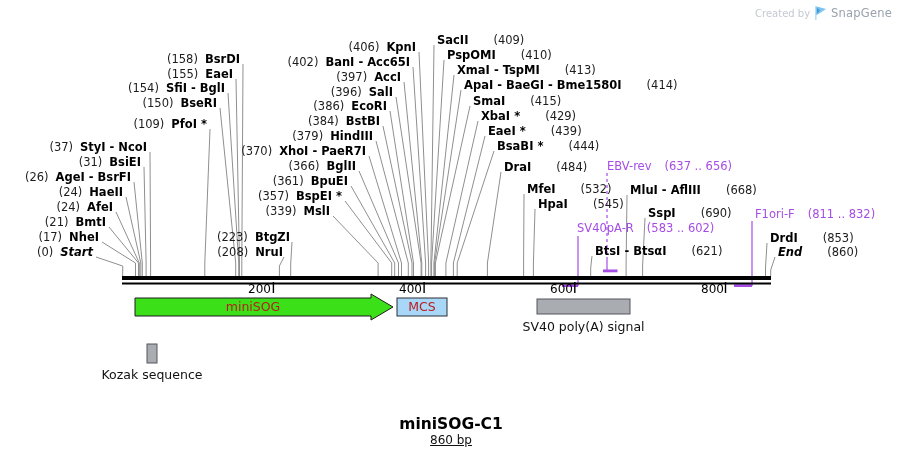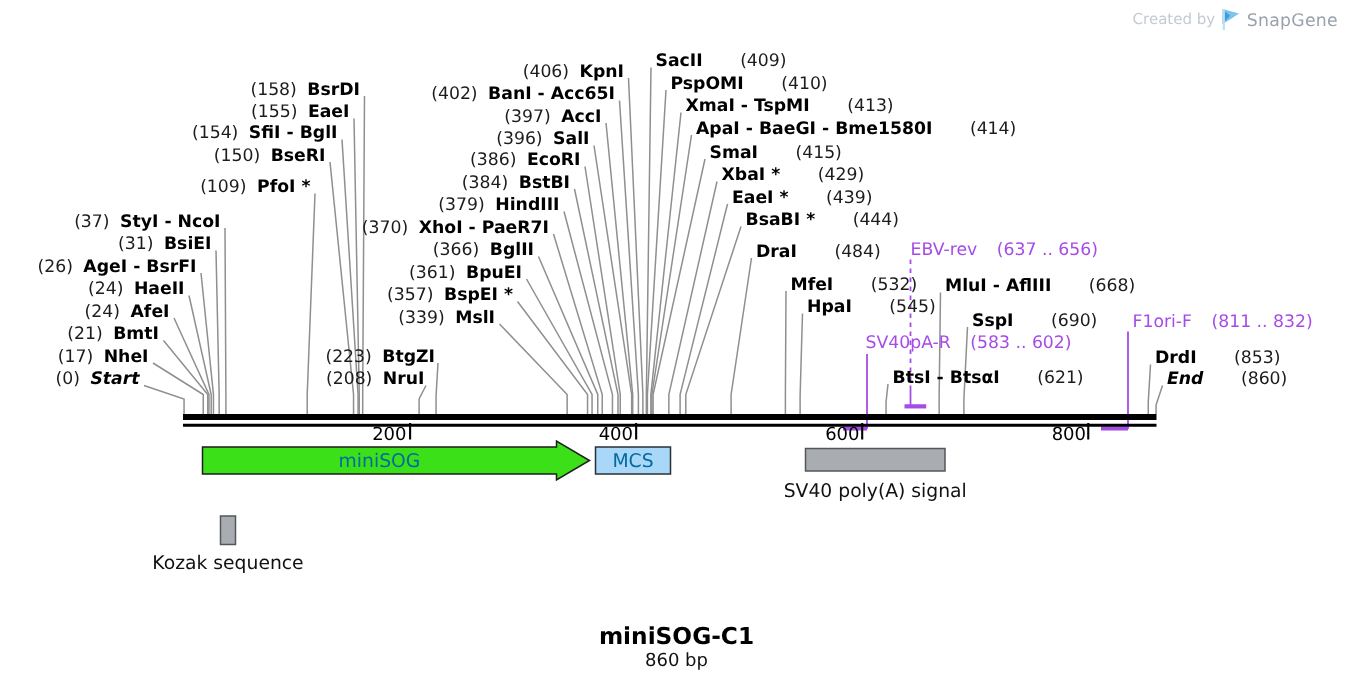--- a/index.html
+++ b/index.html
@@ -9,24 +9,24 @@
   }
   svg.layer{position:absolute;left:0;top:0;}
   .site{position:absolute;white-space:nowrap;font-size:11.5px;color:#1c1c1c;line-height:13px;}
   .site .name{font-weight:700;color:#000;}
   .site.numfirst .name{margin-left:7px;}
   .site.namefirst .num{margin-left:25px;}
   .site .it{font-style:italic;}
   .primer{position:absolute;white-space:nowrap;font-size:11.5px;color:#a64ce6;line-height:13px;}
   .primer .range{margin-left:13px;}
   .tick-label{position:absolute;font-size:12px;color:#000;line-height:13px;}
-  .feat-label{position:absolute;font-size:12.5px;color:#0369a1;text-align:center;line-height:14px;}
+  .feat-label{position:absolute;font-size:12.5px;color:#b91c1c;text-align:center;line-height:14px;}
   .annot-label{position:absolute;font-size:12.5px;color:#111;text-align:center;line-height:14px;}
   .title{position:absolute;left:0;top:415px;width:902px;text-align:center;font-size:15.5px;font-weight:700;color:#000;}
-  .subtitle{position:absolute;left:0;top:433px;width:902px;text-align:center;font-size:12px;color:#111;}
+  .subtitle{position:absolute;left:0;top:433px;width:902px;text-align:center;font-size:12px;color:#111;text-decoration:underline;}
   .watermark{position:absolute;right:10px;top:6px;display:flex;align-items:center;gap:5px;}
   .watermark .created{font-size:10px;color:#c4cad2;}
   .watermark .brand{font-size:11.5px;font-weight:400;color:#99a2ac;letter-spacing:.2px;}
 </style>
 </head>
 <body>
 
 <div id="canvas">
 
   <svg class="layer" width="902" height="457" viewBox="0 0 902 457">

